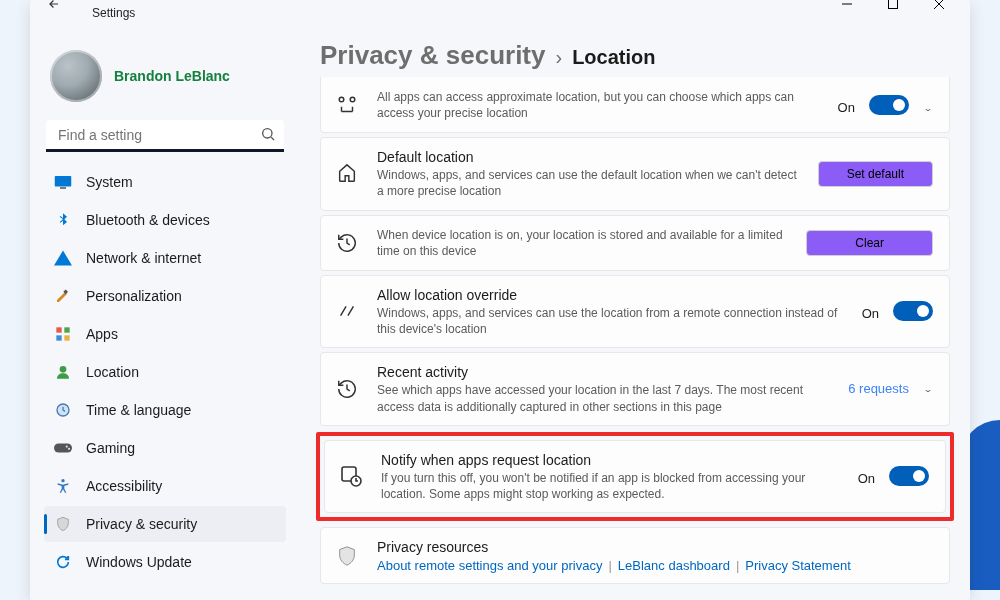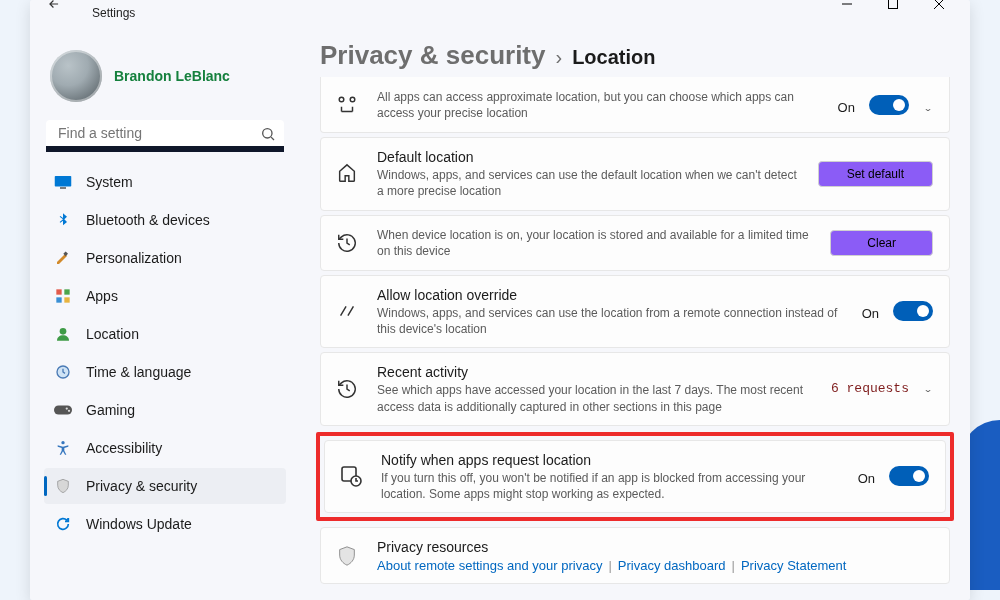--- a/index.html
+++ b/index.html
@@ -9,21 +9,21 @@
   .back-btn { width: 32px; height: 32px; display: flex; align-items: center; justify-content: center; border-radius: 4px; cursor: pointer; }
   .title { font-size: 12px; color: #222; margin-left: 8px; }
   .winctrl { margin-left: auto; display: flex; }
   .winctrl div { width: 46px; height: 32px; display: flex; align-items: center; justify-content: center; color: #000; cursor: pointer; font-size: 14px;}
   .body { flex: 1; display: flex; overflow: hidden; }
   .sidebar { width: 270px; padding: 8px 14px 8px 14px; display: flex; flex-direction: column; overflow-y: auto; }
   .user { display: flex; align-items: center; gap: 12px; padding: 10px 6px 18px 6px; }
   .avatar { width: 52px; height: 52px; border-radius: 50%; background: radial-gradient(circle at 35% 30%, #b9c3c8 0px, #a0abb1 40%, #4a5358 100%); box-shadow: inset 0 0 0 2px rgba(255,255,255,.4); }
   .username { font-size: 14px; font-weight: 600; color: #15803d; }
   .search { position: relative; margin: 0 2px 12px 2px; }
-  .search input { width: 100%; height: 32px; padding: 0 32px 0 12px; font-size: 14px; border: none; border-bottom: 6px solid #0f172a; background: #fff; border-radius: 4px 4px 0 0; outline: none; }
+  .search input { width: 100%; height: 32px; padding: 0 32px 0 12px; font-size: 14px; border: none; border-bottom: 3px solid #0f172a; background: #fff; border-radius: 4px 4px 0 0; outline: none; }
   .search .sicon { position: absolute; right: 8px; top: 6px; color: #555; }
   .nav { display: flex; flex-direction: column; gap: 2px; }
   .nav-item { display: flex; align-items: center; gap: 14px; height: 36px; padding: 0 10px; border-radius: 4px; cursor: pointer; font-size: 14px; color: #1b1b1b; position: relative; }
   .nav-item.active { background: #eceef3; }
   .nav-item.active::before { content:""; position:absolute; left:0; top:8px; bottom:8px; width:3px; background:#0067c0; border-radius:2px; }
   .nav-icon { width: 18px; height: 18px; display:flex; align-items:center; justify-content:center; }
   .main { flex:1; padding: 0 20px 0 20px; overflow-y:auto; }
   .breadcrumb { display:flex; align-items:baseline; gap:10px; margin: 8px 0 6px 0; }
   .bc1 { font-size: 26px; font-weight: 600; color: #6e6e6e; }
   .bc-sep { font-size: 20px; color: #6e6e6e; }
@@ -35,21 +35,21 @@
   .card .txt { flex:1; min-width:0; }
   .card .ct { font-size: 14px; color:#1b1b1b; line-height:1.3; }
   .card .cd { font-size: 12px; color:#5b5b5b; line-height:1.35; margin-top:1px; }
   .right { display:flex; align-items:flex-end; gap:14px; flex-shrink:0; }
   .onlabel { font-size:13px; color:#1b1b1b; }
   .toggle { width:40px; height:20px; border-radius:10px; position:relative; cursor:pointer; }
   .toggle.on { background:#005fb8; }
   .toggle .knob { position:absolute; width:12px; height:12px; top:4px; right:4px; background:#fff; border-radius:50%; }
   .chev { color:#5b5b5b; font-size:12px; cursor:pointer; transform: scaleY(0.7);}
   .btn { background:#8b5cf6; border:1px solid #d0d0d0; border-radius:4px; padding:5px 28px; font-size:12px; cursor:pointer; }
-  .count { font-size:13px; color:#7f1d1d;font-family:Liberation Mono, monospace; }
+  .count { font-size:13px; color:#3b82f6; }
   .hl { border:4px solid #ed2b2b; border-radius:2px; padding:4px; margin: 2px -4px;}
   .linkrow .links { font-size:13px; color:#0067c0; margin-top:2px; }
   .linkrow .links span { cursor:pointer; }
   .linkrow .sep { color:#999; margin:0 6px; }
   .decobar { position:absolute; right:0; top:420px; width:40px; height:170px; background:#1a5dc1; border-top-left-radius:80px; }
 </style>
 </head>
 <body>
 
 <div class="decobar"></div>
@@ -110,20 +110,28 @@
           <div class="nav-item">
             <span class="nav-icon">
               <svg width="16" height="16" viewBox="0 0 24 24" fill="#0078d4">
                 <path d="M12 2l6 5-4 4 4 4-6 5V13l-4 3-1-1 5-4-5-4 1-1 4 3V2z"></path>
               </svg>
             </span>
             <span>Bluetooth &amp; devices</span>
           </div>
           <div class="nav-item">
             <span class="nav-icon">
+              <svg width="18" height="16" viewBox="0 0 24 20" fill="#0078d4">
+                <path d="M12 0L0 20h24L12 0z"></path>
+              </svg>
+            </span>
+            <span>Network &amp; internet</span>
+          </div>
+          <div class="nav-item">
+            <span class="nav-icon">
               <svg width="16" height="16" viewBox="0 0 24 24">
                 <path d="M3 18l12-12 3 3L6 21H3v-3z" fill="#d28a2a"></path>
                 <rect x="14" y="3" width="5" height="5" transform="rotate(45 16 5)" fill="#555"></rect>
               </svg>
             </span>
             <span>Personalization</span>
           </div>
           <div class="nav-item">
             <span class="nav-icon">
               <svg width="16" height="16" viewBox="0 0 24 24">
@@ -241,21 +249,21 @@
             <svg width="22" height="22" viewBox="0 0 24 24" fill="none" stroke="currentColor" stroke-width="1.6">
                 <path d="M3 12a9 9 0 1 0 3-6.7L3 8"></path>
                 <path d="M3 3v5h5"></path>
                 <path d="M12 7v5l3 2"></path>
               </svg>
           </div>
           <div class="txt">
             <div class="cd">When device location is on, your location is stored and available for a limited time on this device</div>
           </div>
           <div class="right">
-            <button class="btn" style="padding:5px 36px">Clear</button>
+            <button class="btn" style="padding:5px 48px">Clear</button>
           </div>
         </div>
 
         <div class="card">
           <div class="cicon">
             <svg width="22" height="22" viewBox="0 0 24 24" fill="none" stroke="currentColor" stroke-width="1.6">
                 <path d="M5 17l6-10M13 17l6-10"></path>
               </svg>
           </div>
           <div class="txt">
@@ -312,21 +320,21 @@
 
         <div class="card linkrow">
           <div class="cicon">
             <svg width="22" height="22" viewBox="0 0 24 24" fill="#e4e4e4" stroke="#888" stroke-width="1">
                 <path d="M12 2l8 3v6c0 5-3.5 9-8 11-4.5-2-8-6-8-11V5l8-3z"></path>
               </svg>
           </div>
           <div class="txt">
             <div class="ct">Privacy resources</div>
             <div class="links">
-              <span>About remote settings and your privacy</span><span class="sep">|</span><span>Privacy dashboard</span><span class="sep">|</span><span>Privacy Statement</span>
+              <span>About remote settings and your privacy</span><span class="sep">|</span><span>LeBlanc dashboard</span><span class="sep">|</span><span>Privacy Statement</span>
             </div>
           </div>
         </div>
 
       </div>
     </div>
   </div>
 </div>
 
 </body></html>

